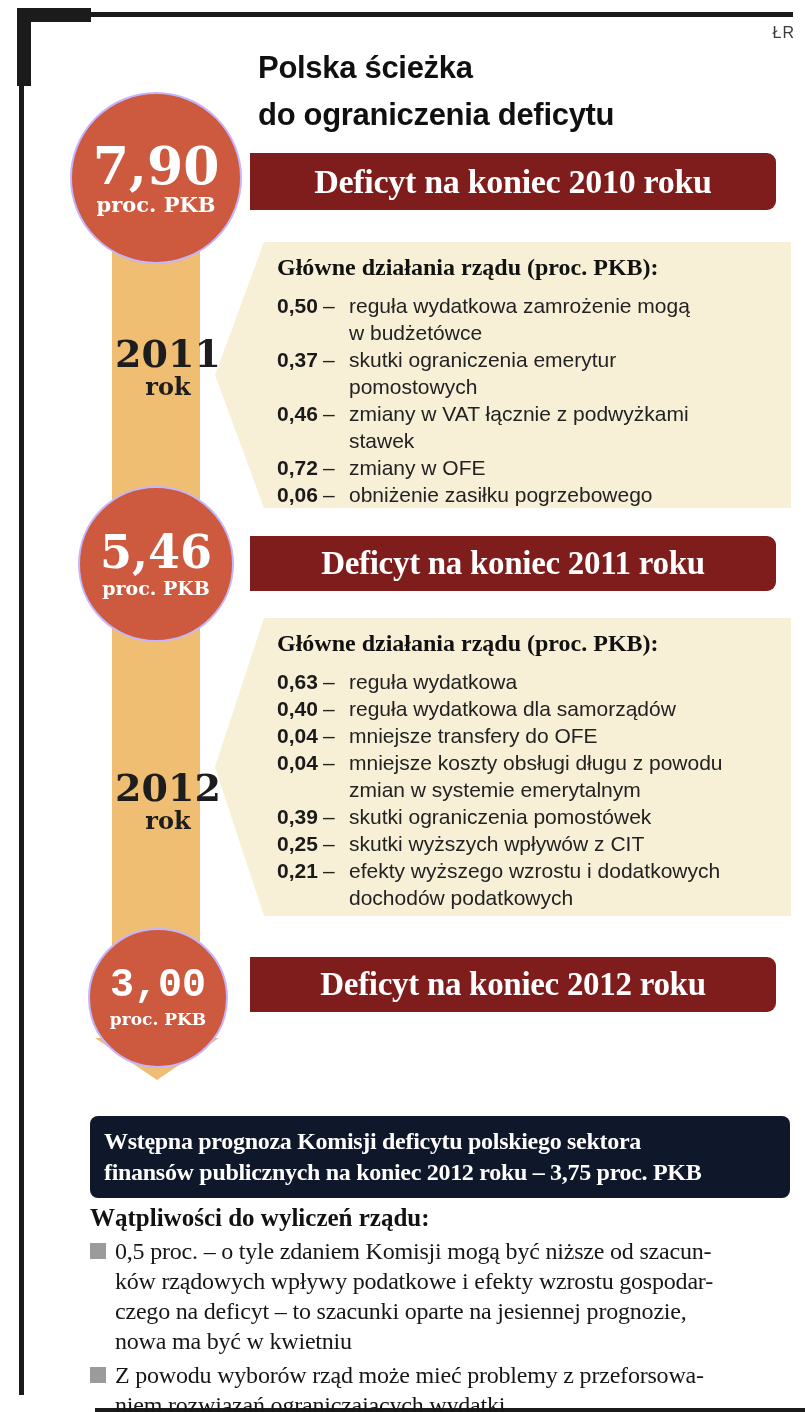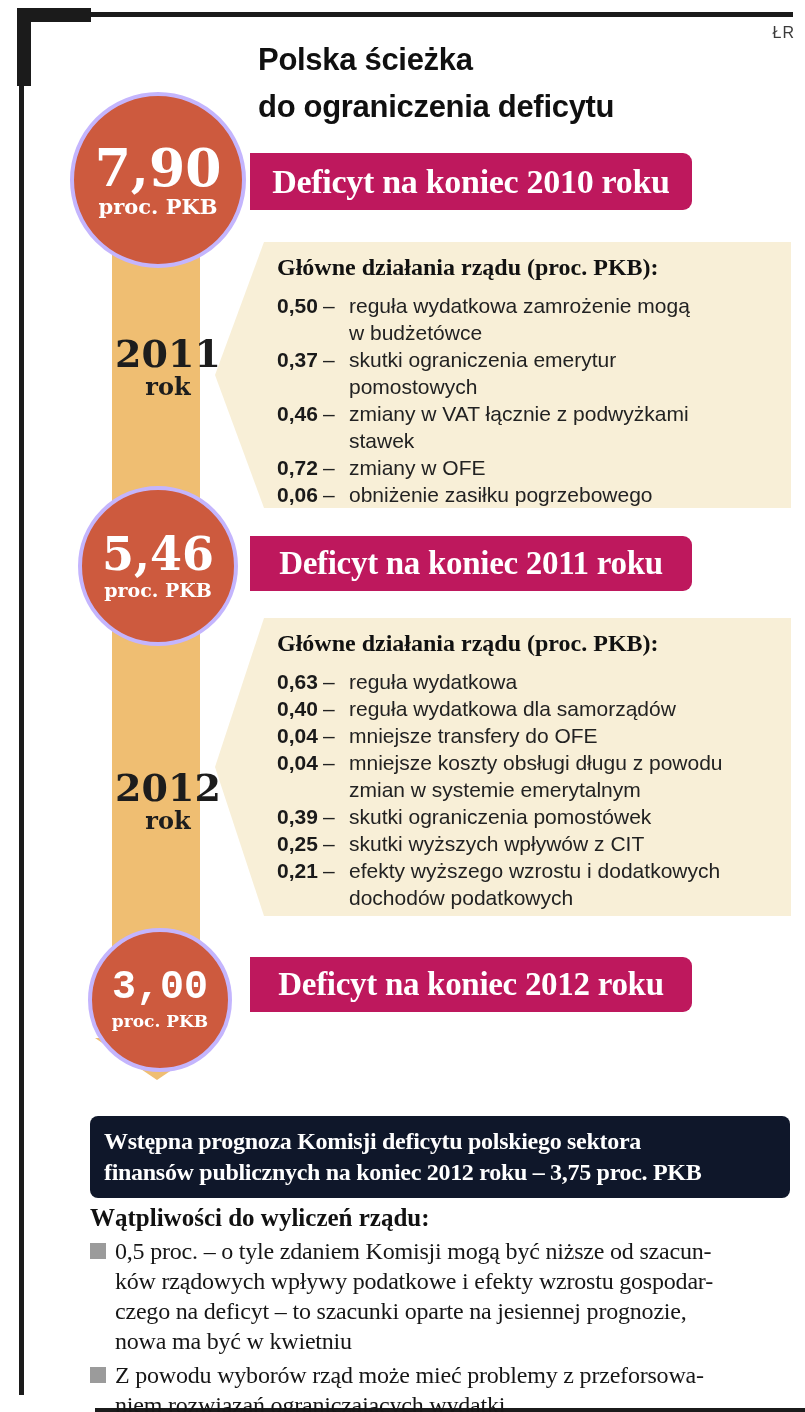--- a/index.html
+++ b/index.html
@@ -11,41 +11,41 @@
   
   .frame{background:#1b1b1b;}
   .frame-top{left:17px;top:12px;width:776px;height:5px;}
   .corner-h{left:17px;top:8px;width:74px;height:14px;}
   .corner-v{left:17px;top:8px;width:14px;height:78px;}
   .frame-left{left:19px;top:80px;width:5px;height:1315px;}
   .bottom-line{left:95px;top:1408px;width:710px;height:4px;}
   
   .credit{right:10px;top:24px;font-size:16px;letter-spacing:1px;color:#3b3b3b;}
   
-  .title{left:258px;top:36px;font-size:31px;font-weight:bold;line-height:47px;color:#101010;letter-spacing:-0.3px;}
+  .title{left:258px;top:44px;font-size:31px;font-weight:bold;line-height:47px;color:#101010;letter-spacing:-0.3px;}
   
   .band{left:112px;top:210px;width:88px;height:830px;background:#efbe72;z-index:1;}
   .arrowhead{left:95px;top:1038px;width:124px;height:42px;background:#efbe72;z-index:1;
     clip-path:polygon(0 0,100% 0,50% 100%);}
   
-  .circle{background:#cd5a3e;border:4px solid #c4b5fd;border-radius:50%;z-index:3;
+  .circle{background:#cd5a3e;border:2px solid #c4b5fd;border-radius:50%;z-index:3;
     display:flex;flex-direction:column;align-items:center;justify-content:center;
     color:#fff;text-align:center;font-family:"DejaVu Serif",serif;font-weight:bold;}
   .c1{left:70px;top:92px;width:168px;height:168px;}
   .c2{left:78px;top:486px;width:152px;height:152px;}
   .c3{left:88px;top:928px;width:136px;height:136px;}
   .c1 .cval{font-size:52px;line-height:54px;}
   .c2 .cval{font-size:46px;line-height:48px;}
   .c3 .cval{font-size:40px;line-height:42px;font-family:Liberation Mono, monospace;}
   .c1 .cunit{font-size:21px;}
   .c2 .cunit{font-size:19px;}
   .c3 .cunit{font-size:17px;}
   .cunit{line-height:24px;}
   
-  .banner{left:250px;width:442px;background:#be185d;border-radius:0 9px 9px 0;z-index:2;
+  .banner{left:250px;width:526px;background:#7f1d1d;border-radius:0 9px 9px 0;z-index:2;
     color:#fff;font-family:"Liberation Serif",serif;font-weight:bold;text-align:center;
     letter-spacing:-0.3px;}
   .b1{top:153px;height:57px;font-size:34px;line-height:57px;}
   .b2{top:536px;height:55px;font-size:33px;line-height:55px;}
   .b3{top:957px;height:55px;font-size:33px;line-height:55px;}
   
   .yearlabel{left:112px;width:112px;text-align:center;z-index:2;color:#1d1d1d;
     font-family:"DejaVu Serif",serif;font-weight:bold;}
   .y1{top:334px;}
   .y2{top:768px;}

